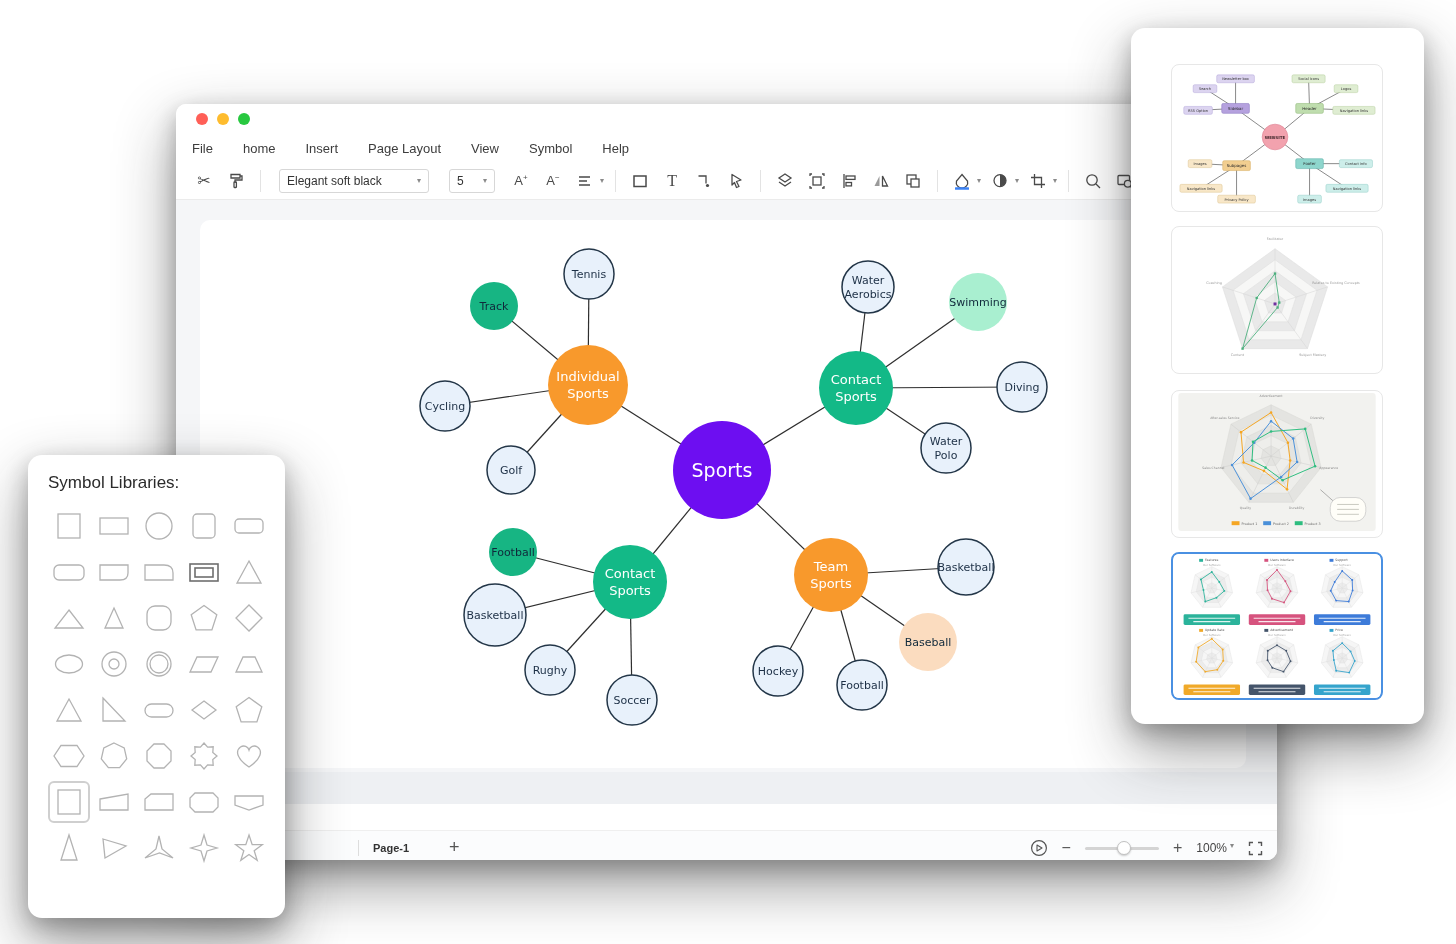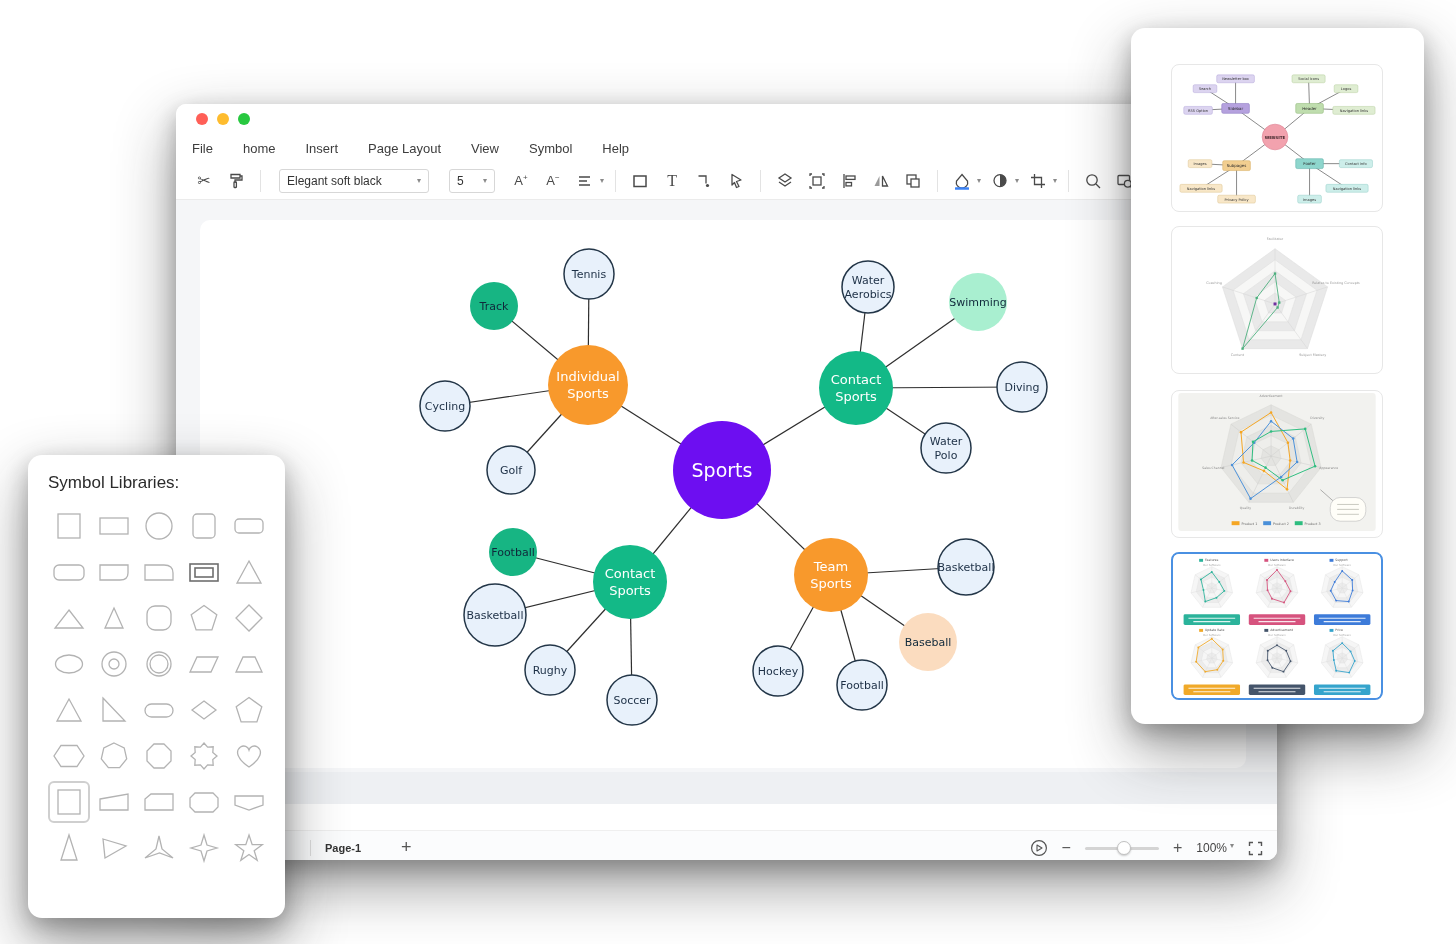--- a/index.html
+++ b/index.html
@@ -19,21 +19,21 @@
   .tb-icon svg { display:block; }
   .tb-caret { font-size:8px; color:#8a8a8a; margin-left:2px; }
   .tb-group { display:flex; align-items:center; margin:0 3px; flex:0 0 auto; }
   .tb-select { display:flex; align-items:center; justify-content:space-between; border:1px solid #d7d7d7; border-radius:3px; height:24px; padding:0 7px; font-size:12px; color:#333; background:#fff; margin:0 10px; flex:0 0 auto; }
   .glyph { font-size:15px; line-height:1; }
 
   #workspace { position:relative; height:572px; background:#f5f6f8; overflow:hidden; }
   #canvas-svg { position:absolute; left:0; top:0; }
   #hscroll-strip { height:32px; background:#eef0f3; }
   #gap-strip { height:26px; background:#ffffff; }
-  #pagebar { height:34px; background:#fbfcfd; border-top:1px solid #efefef; display:flex; align-items:center; padding:8px 16px; position:relative; }
+  #pagebar { height:34px; background:#fbfcfd; border-top:1px solid #efefef; display:flex; align-items:center; padding:8px 16px; position:relative;gap:48px; }
   .pb-left { display:flex; align-items:center; gap:14px; margin-left:104px; }
   .pb-divider { width:1px; height:16px; background:#ddd; }
   #page-tab { font-size:11px; font-weight:bold; color:#333; }
   #add-page { font-size:18px; color:#555; font-weight:400; margin-left:26px; }
   .pb-right { position:absolute; right:14px; top:0; height:34px; display:flex; align-items:center; gap:14px; }
   #zoom-slider { position:relative; width:74px; height:3px; background:#d4d4d4; border-radius:2px; }
   #zoom-knob { position:absolute; left:44%; top:-6px; width:14px; height:14px; background:#fff; border:1px solid #c2c2c2; border-radius:50%; box-shadow:0 1px 2px rgba(0,0,0,.2); }
   .zoom-btn { font-size:16px; color:#555; }
   #zoom-level { font-size:12px; color:#444; display:flex; align-items:flex-start; gap:3px; }
 

